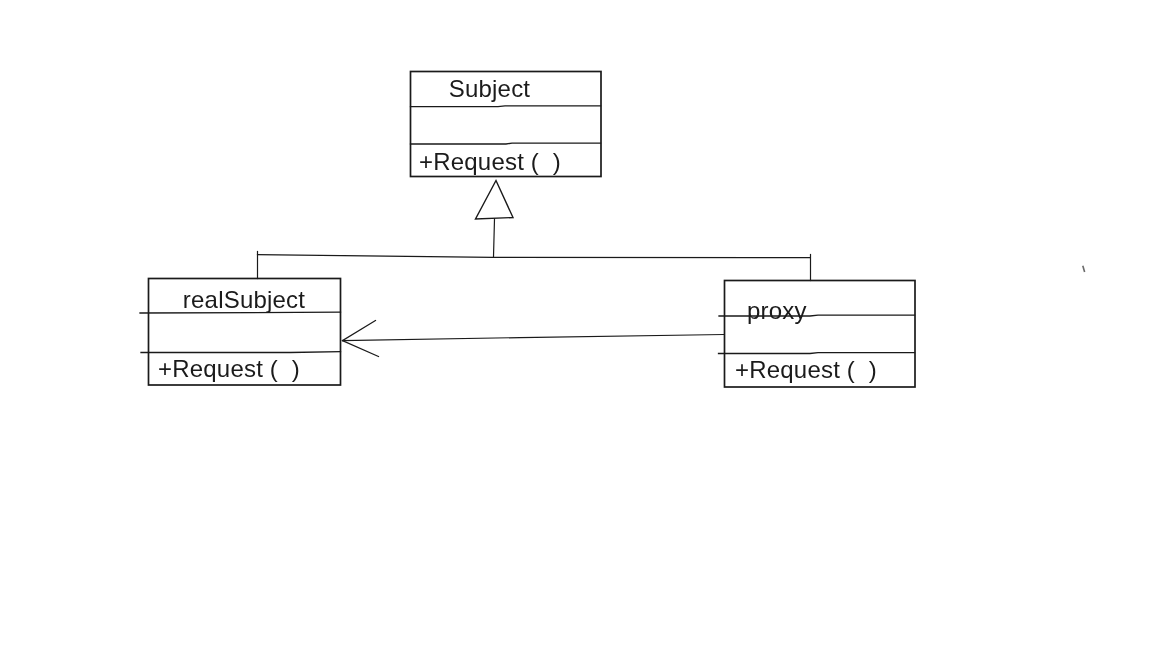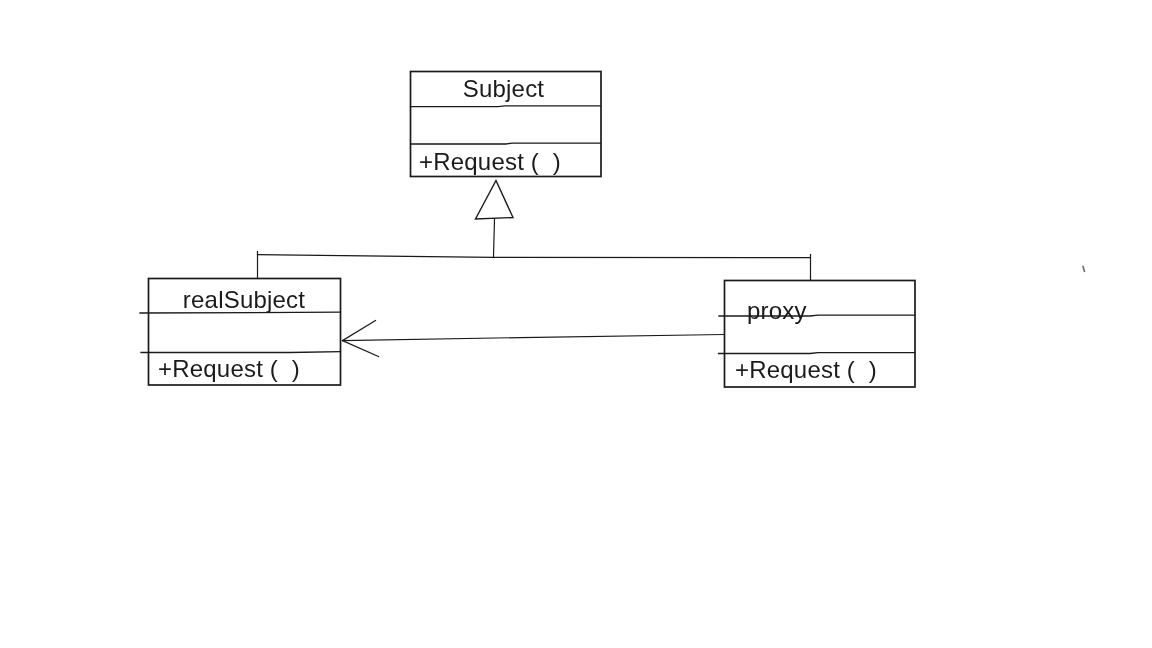--- a/index.html
+++ b/index.html
@@ -58,21 +58,21 @@
       <path d="M257.5,251.5 L257.5,278.5" stroke-width="1.2"></path>
       <path d="M810.5,254.5 L810.5,280.5" stroke-width="1.2"></path>
 
       <path d="M724,334.5 L520,337.6 L342.5,340.6" stroke-width="1.2"></path>
       <path d="M342.5,340.6 L375.5,320.5 M342.5,340.6 L378.5,356.5" stroke-width="1.2"></path>
 
       <path d="M1083,266.5 L1084.4,271.2" stroke="#6a6a6a" stroke-width="1.6"></path>
     </g>
   </svg>
 
-  <div class="t center" style="left:408px; top:76px; width:191px;">Subject</div>
+  <div class="t center" style="left:394px; top:76px; width:191px;">Subject</div>
   <div class="t" style="left:419px; top:149px;">+Request (  )</div>
 
   <div class="t center" style="left:148px; top:287px; width:192px;">realSubject</div>
   <div class="t" style="left:158px; top:356px;">+Request (  )</div>
 
   <div class="t" style="left:747px; top:298px;">proxy</div>
   <div class="t" style="left:735px; top:357px;">+Request (  )</div>
 
 </div>
 

